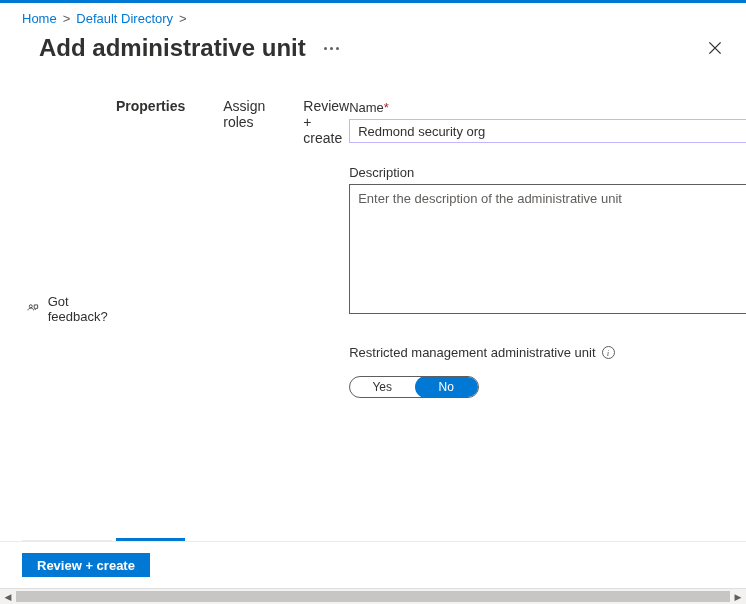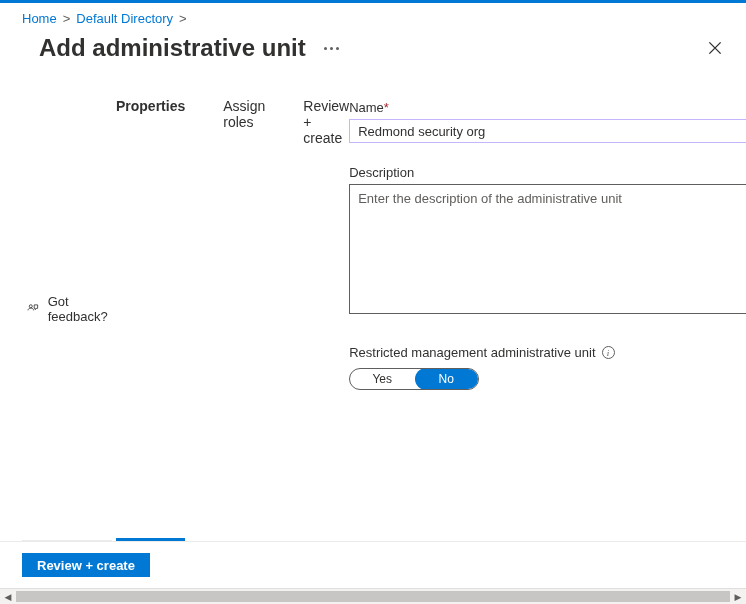--- a/index.html
+++ b/index.html
@@ -149,21 +149,21 @@
     display: inline-flex;
     align-items: center;
     justify-content: center;
     font-size: 9px;
     color: #605e5c;
     font-style: italic;
     font-family: Georgia, serif;
     cursor: pointer;
   }
   .toggle {
-    margin-top: 8px;
+    margin-top: 16px;
     width: 130px;
     height: 22px;
     border: 1px solid #605e5c;
     border-radius: 14px;
     display: flex;
     cursor: pointer;
     overflow: hidden;
     position: relative;
   }
   .toggle .opt {

